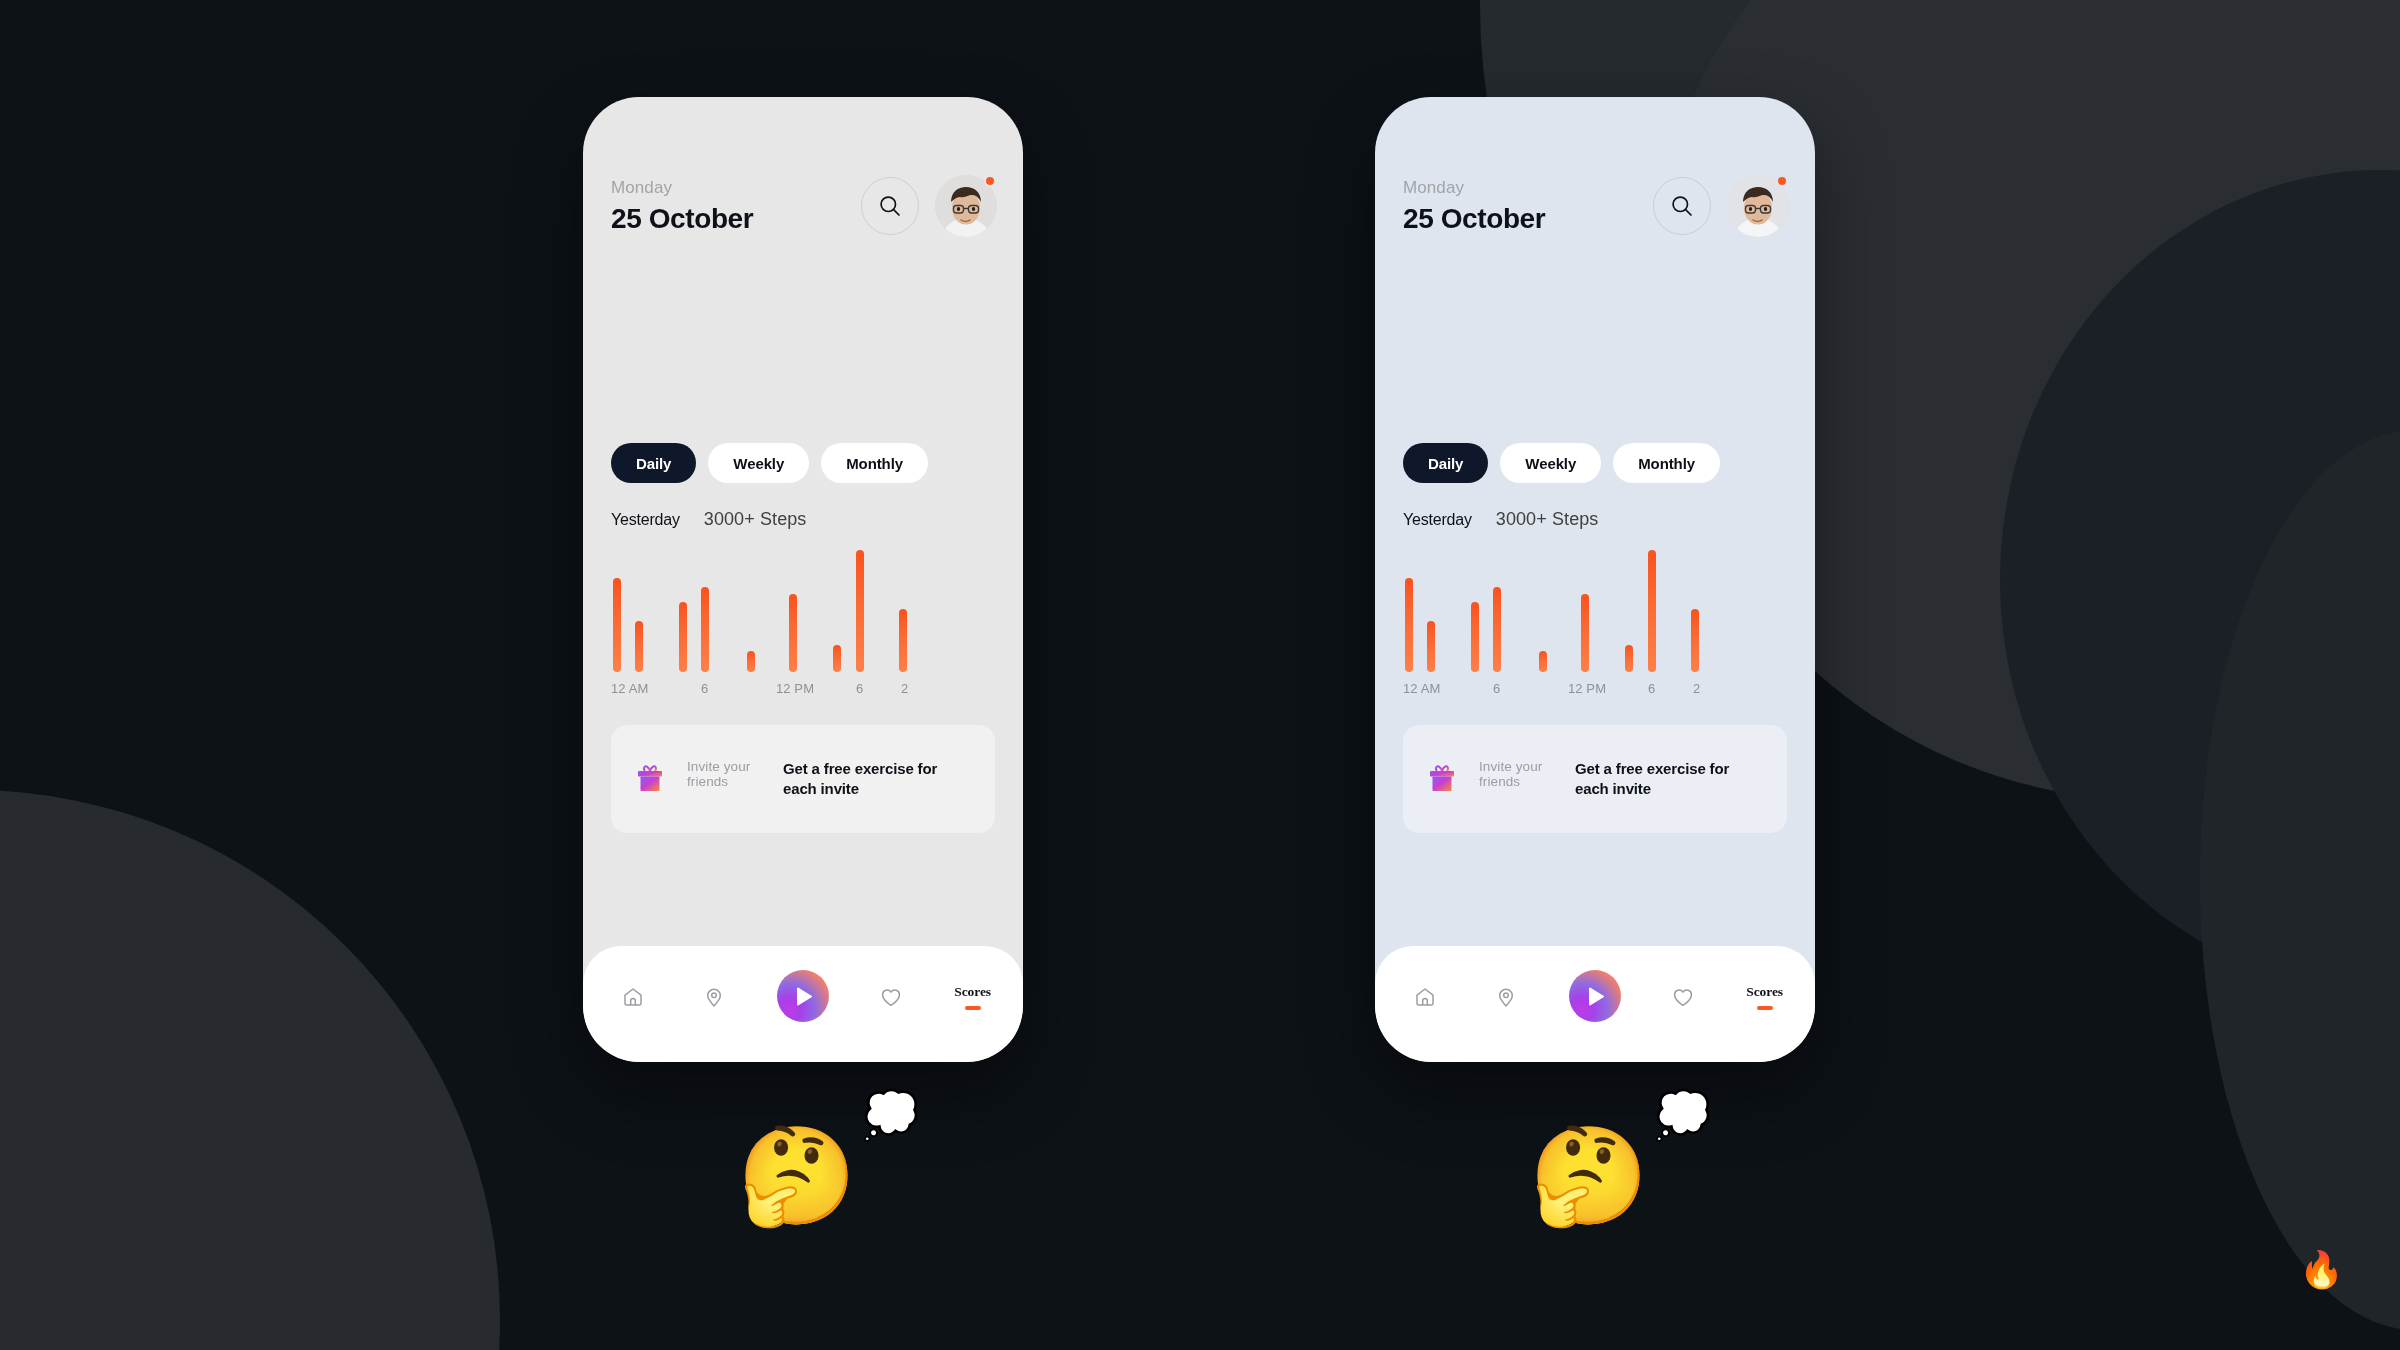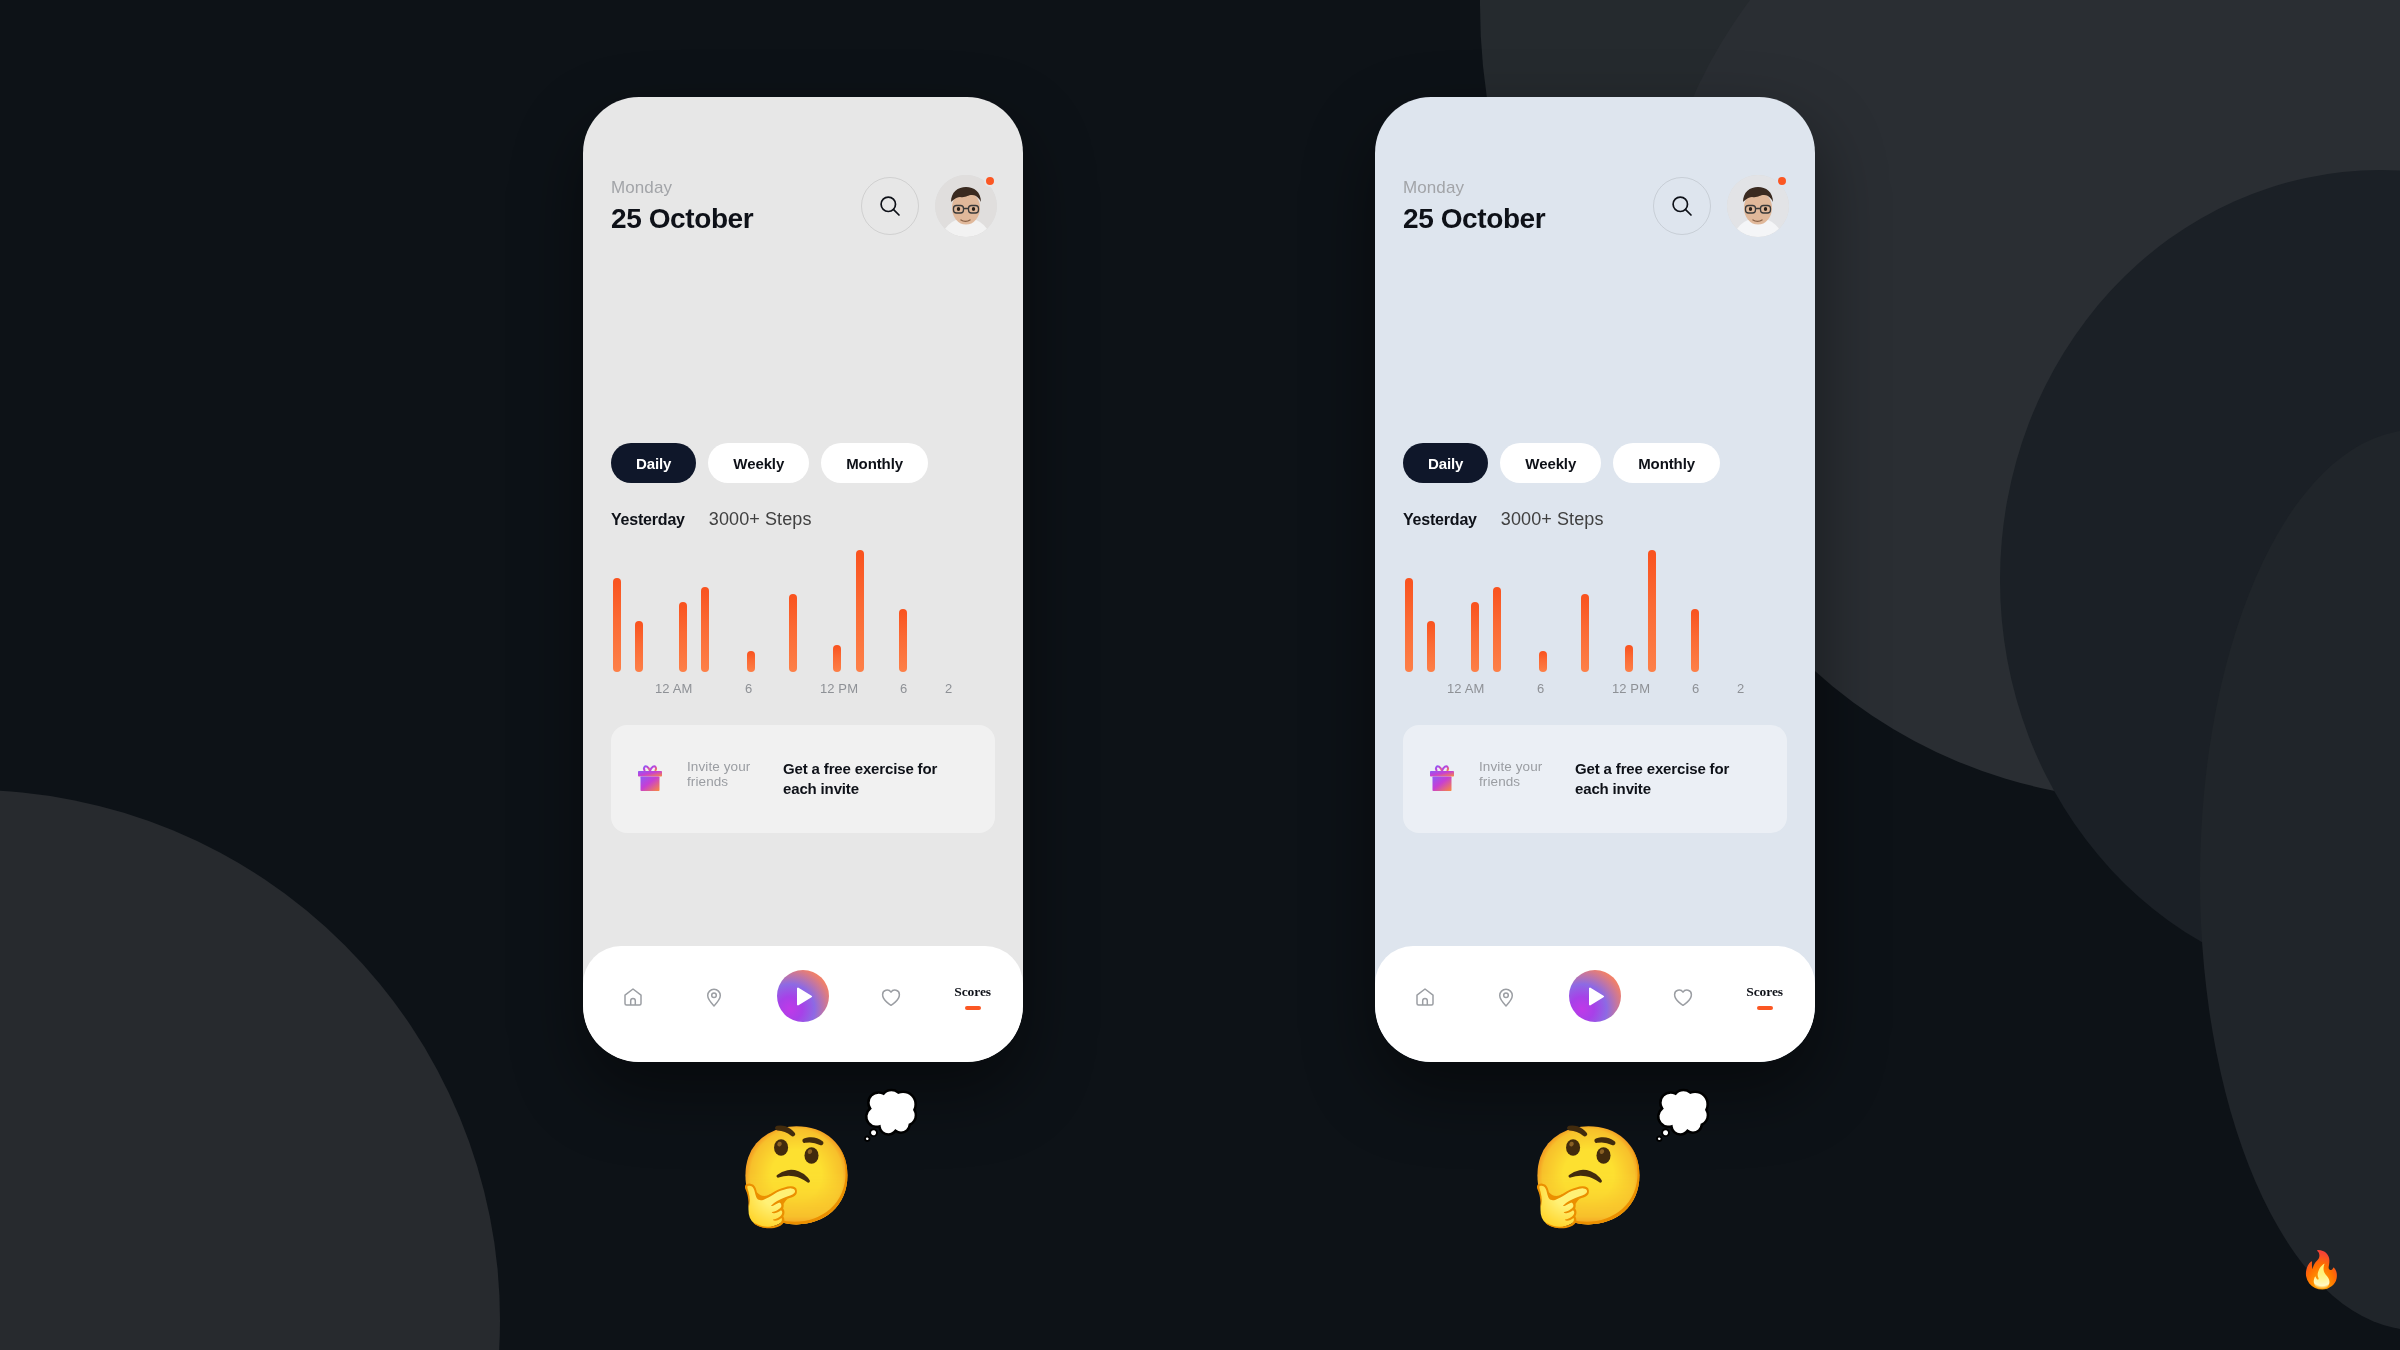--- a/index.html
+++ b/index.html
@@ -136,21 +136,21 @@
     white-space: nowrap;
   }
   .tab.active { background: #0f172a; color: #ffffff; }
 
   
   .chart-head {
     position: absolute;
     top: 412px; left: 28px;
     display: flex; align-items: baseline; gap: 24px;
   }
-  .chart-title { font-size: 16px; font-weight: 700; color: #0e1118; letter-spacing: -0.2px; }
+  .chart-title { font-size: 16px; font-weight: 400; color: #0e1118; letter-spacing: -0.2px; }
   .chart-sub { font-size: 18px; color: #404040; letter-spacing: 0.1px; }
 
   .chart {
     position: absolute;
     top: 450px; left: 28px;
     width: 384px;
     height: 125px;
   }
   .bars {
     position: absolute;
@@ -171,21 +171,20 @@
     width: 384px;
     height: 18px;
   }
   .axis-label {
     position: absolute;
     top: 0;
     font-size: 13px;
     color: #8e9196;
     letter-spacing: 0.1px;
     white-space: nowrap;
-    margin-left: 44px;
   }
 
   
   .invite-card {
     position: absolute;
     left: 28px; right: 28px;
     top: 628px;
     height: 108px;
     border-radius: 16px;
     background: rgba(255,255,255,0.42);

